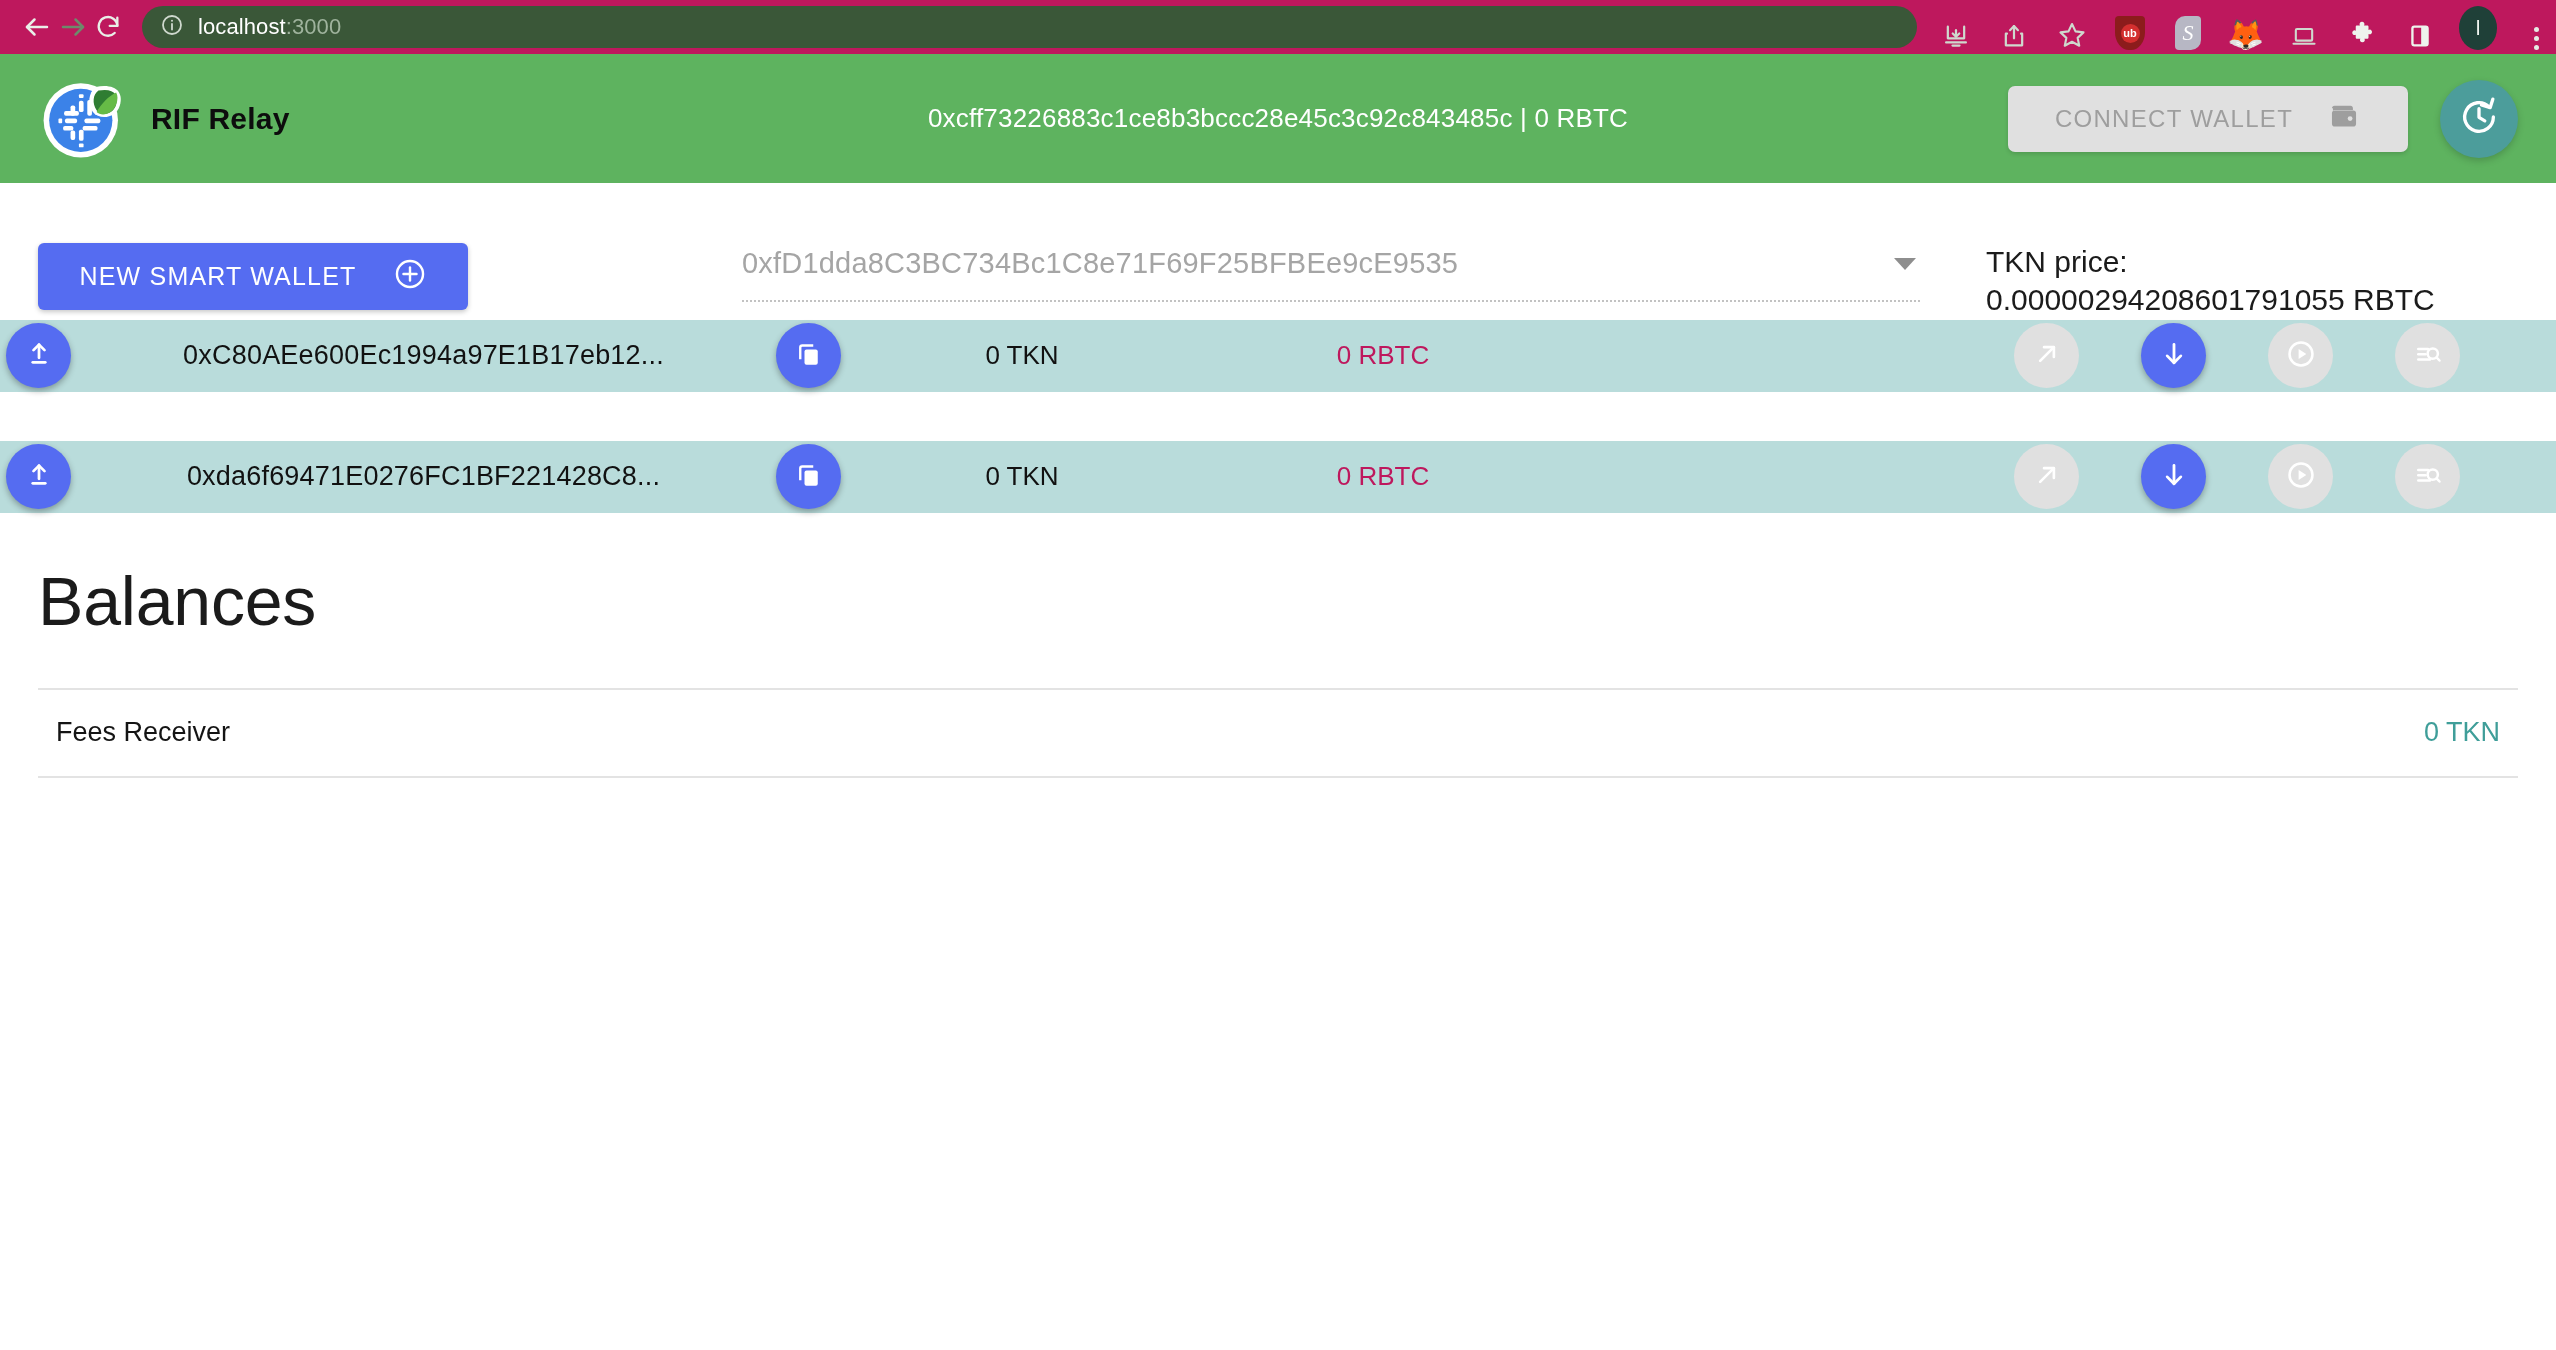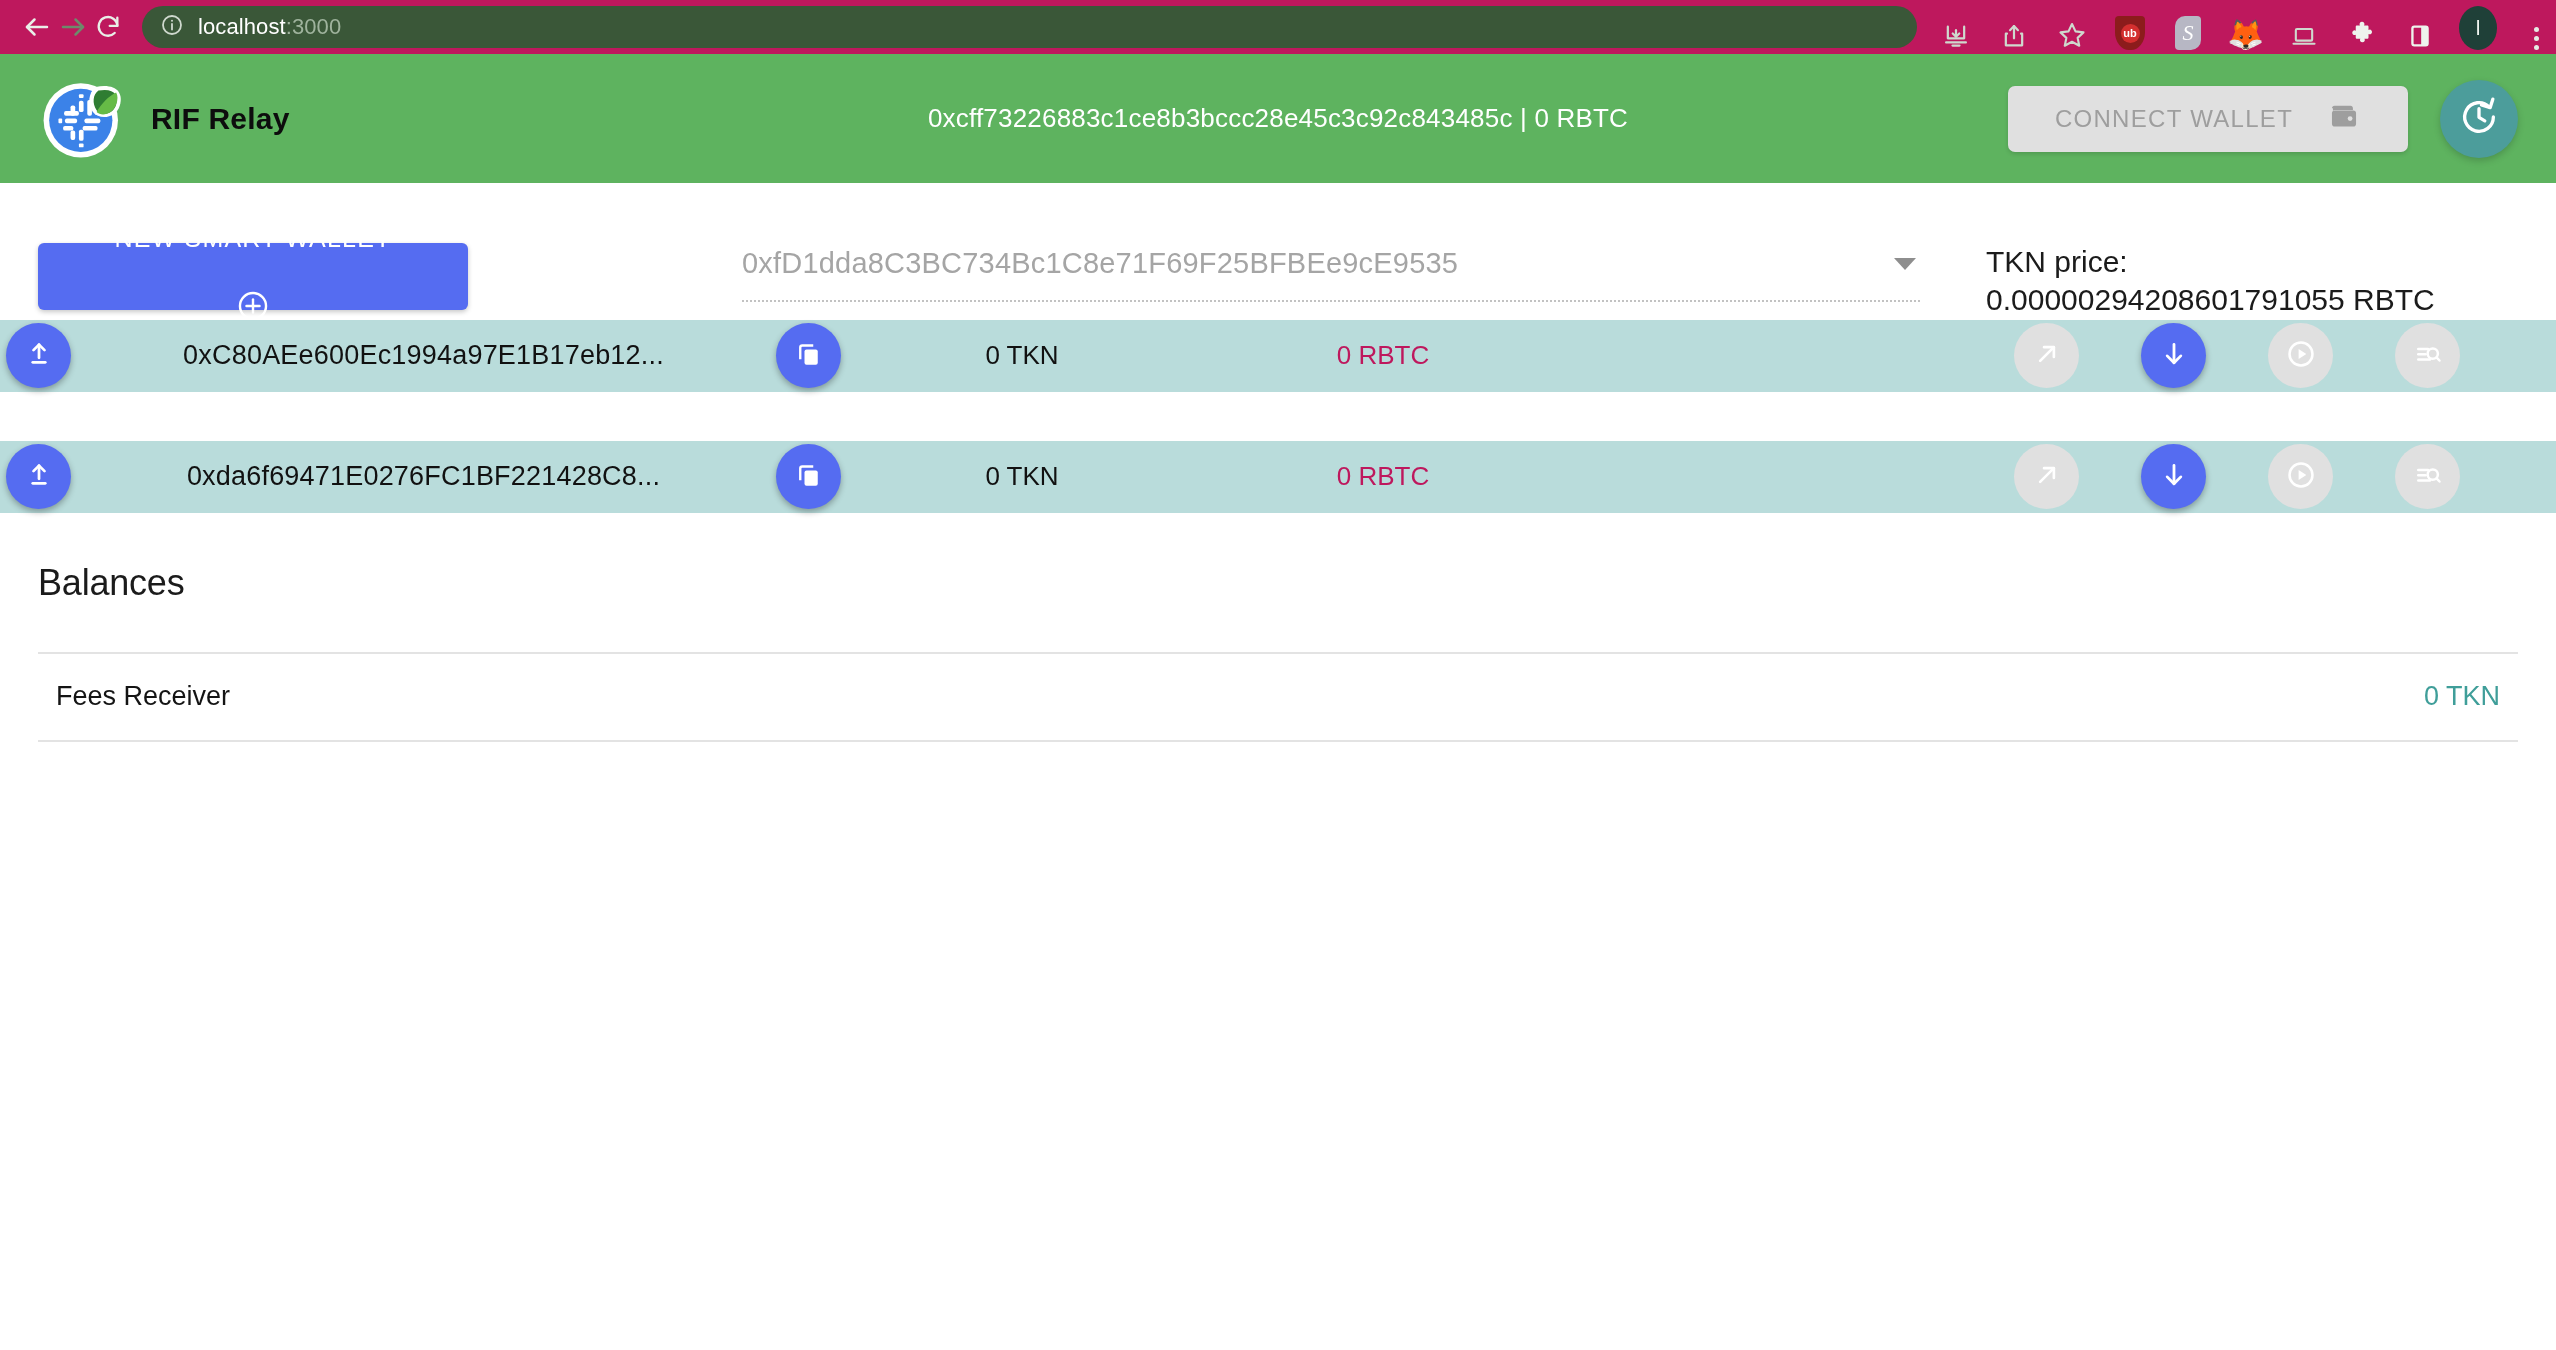--- a/index.html
+++ b/index.html
@@ -151,21 +151,20 @@
     background: #556cf1;
     border: none; border-radius: 6px;
     color: #ffffff;
     font-size: 25px;
     letter-spacing: 1.2px;
     font-family: "Liberation Sans", sans-serif;
     display: flex; align-items: center; justify-content: center;
     gap: 36px;
     box-shadow: 0 2px 5px rgba(0,0,0,.22);
     margin-top: 4px;
-    flex-direction: column;
   }
   .token-select-wrap {
     width: 1190px;
     margin-left: 262px;
     margin-top: 8px;
   }
   .token-select {
     display: flex;
     align-items: center;
     justify-content: space-between;
@@ -239,21 +238,21 @@
     margin-left: auto;
     display: flex;
     align-items: center;
     gap: 62px;
     padding-right: 96px;
   }
 
   
   .balances-section { padding: 0 38px; margin-top: 46px; }
   .balances-title {
-    font-size: 36px;
+    font-size: 68px;
     font-weight: normal;
     color: #1b1b1b;
     letter-spacing: -0.2px;
   }
   .balances-table { margin-top: 48px; }
   .balances-head-rule { height: 2px; background: #e3e3e3; }
   .balance-row {
     height: 88px;
     display: flex;
     align-items: center;

